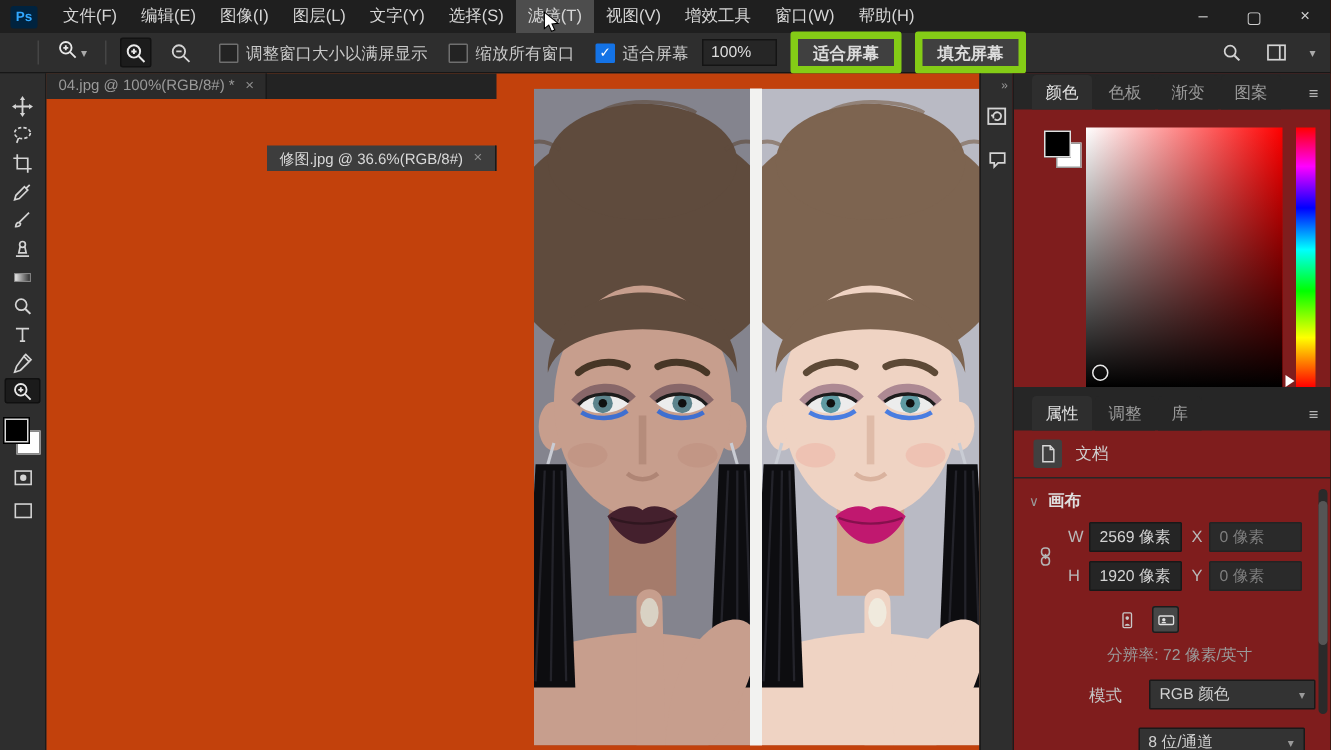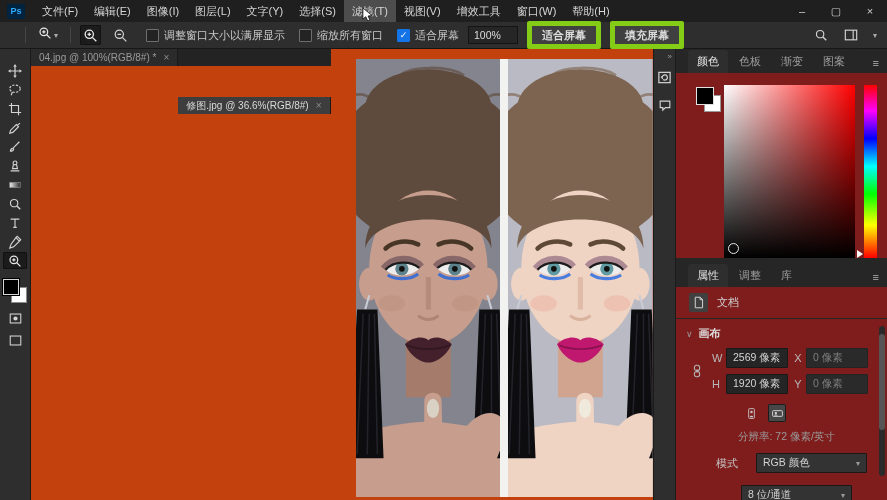--- a/index.html
+++ b/index.html
@@ -103,21 +103,21 @@
             row-gap:6px;padding:3px 0 4px 8px;font-size:11px;color:#b9b9b9;}
   .chain{grid-row:1/3;display:flex;justify-content:center;}
   .field{height:18px;background:#252525;border:1px solid #181818;display:flex;align-items:center;
          padding:0 6px;color:#d4d4d4;font-size:10.5px;border-radius:1px;white-space:nowrap;overflow:hidden;}
   .field.dim{color:#7e7e7e;background:#2a2a2a;border-color:#232323;}
   .flbl{text-align:left;padding-left:2px;}
   .orient-row{display:flex;gap:8px;padding:6px 0 2px 66px;}
   .orient{width:18px;height:18px;display:flex;align-items:center;justify-content:center;border-radius:2px;}
   .orient.sel{background:#474747;box-shadow:inset 0 0 0 1px #1c1c1c;}
   .res-row{padding:6px 0 2px 62px;font-size:10.5px;color:#9a9a9a;white-space:nowrap;}
-  .mode-row{display:flex;align-items:center;padding:7px 0 0 40px;gap:18px;font-size:11px;color:#c4c4c4;}
+  .mode-row{display:flex;align-items:center;padding:7px 0 0 40px;gap:18px;font-size:11px;color:#c4c4c4;justify-content:center;}
   .select{width:97px;height:18px;background:#333;border:1px solid #191919;border-radius:1px;
           display:flex;align-items:center;padding:0 6px;color:#d2d2d2;font-size:10.5px;white-space:nowrap;}
   .select .sv{margin-left:auto;color:#9a9a9a;font-size:8px;}
   .mode-row.nolabel{padding-left:65px;margin-top:5px;}
   .vscroll{position:absolute;right:2px;top:62px;width:6px;height:150px;background:#2a2a2a;border-radius:3px;}
   .vscroll .thumb{position:absolute;left:0;top:8px;width:6px;height:96px;background:#555;border-radius:3px;}
 </style>
 </head>
 <body>
 

